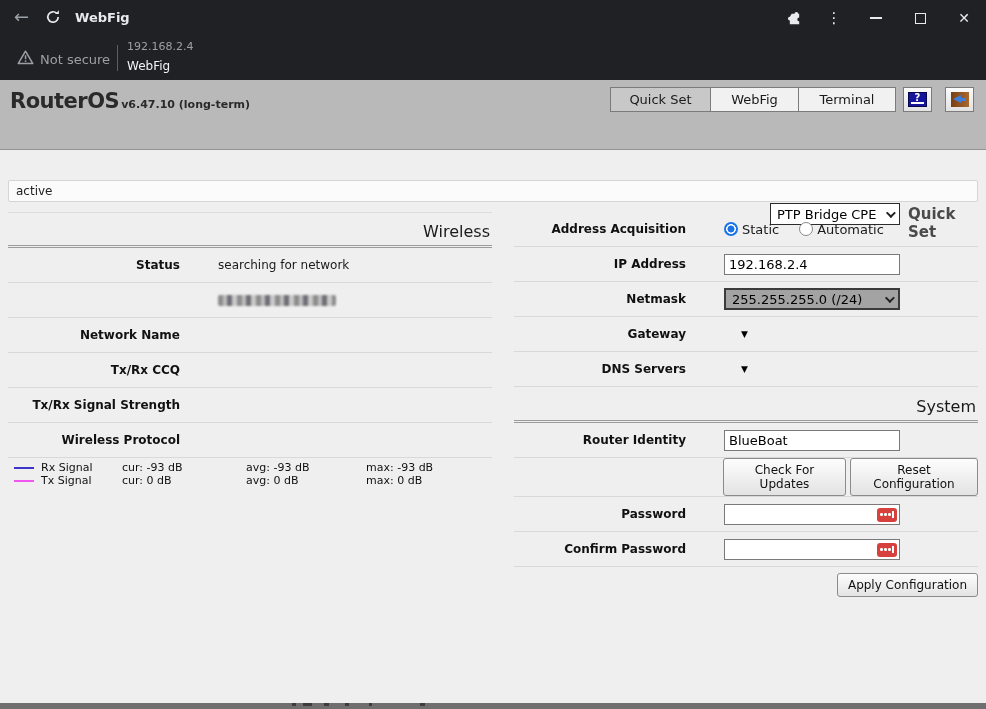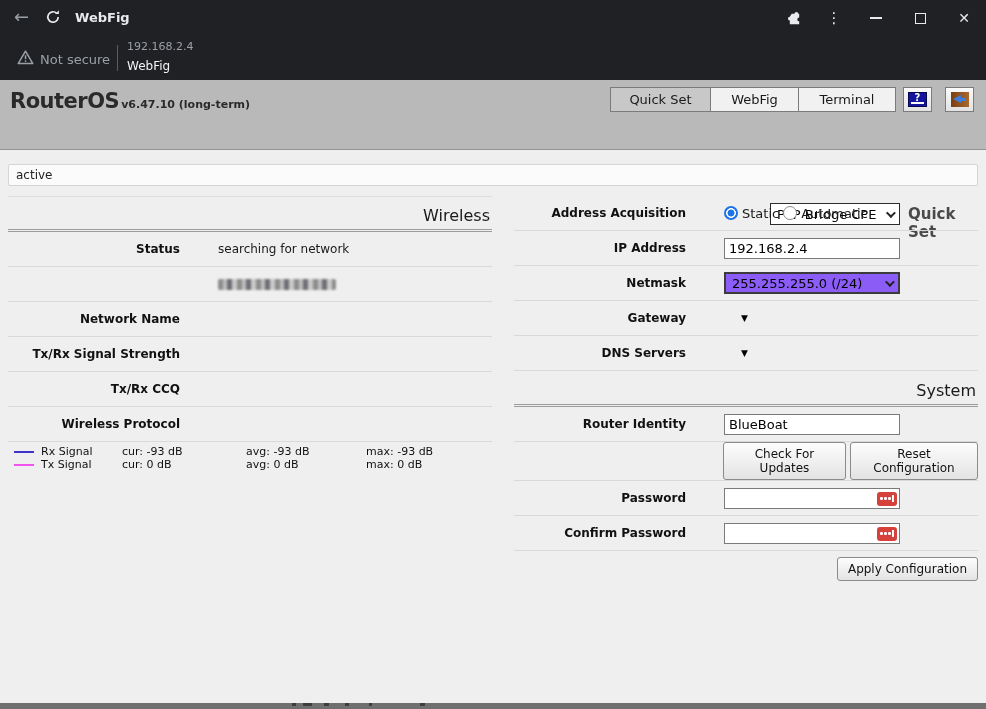--- a/index.html
+++ b/index.html
@@ -45,21 +45,21 @@
   .logout-glyph .arr { position:absolute; left:2px; top:3px; width:0; height:0;
                        border-top:4.5px solid transparent; border-bottom:4.5px solid transparent; border-right:8px solid #3f7fd9; }
   .logout-glyph .stem { position:absolute; left:10px; top:6px; width:5px; height:3px; background:#3f7fd9; }
   .mode-select { position:absolute; left:770px; top:123px; width:130px; height:22px; background:#fff;
                  border:1px solid #2c2c2c; display:flex; align-items:center; padding:0 6px; font-size:13px; color:#000; }
   .mode-select .chev { margin-left:auto; width:7px; height:7px; border-right:2px solid #222; border-bottom:2px solid #222;
                        transform:rotate(45deg) translateY(-2px); }
   .page-title { position:absolute; left:908px; top:125px; font-size:15px; font-weight:bold; color:#4a4a4a; }
 
   
-  .content { position:absolute; left:0; top:150px; width:986px; padding:14px 8px 0; }
+  .content { position:absolute; left:0; top:150px; width:986px; padding:30px 8px 0; }
   .active-bar { height:22px; background:#fbfbfb; border:1px solid #d5d5d5; border-radius:2px;
                 display:flex; align-items:center; padding:0 7px; font-size:12px; color:#222; margin-bottom:10px; }
   .cols { display:flex; }
   .col-left  { width:484px; }
   .col-gap { width:22px; }
   .col-right { width:464px; }
 
   .sec-header { height:36px; display:flex; align-items:flex-end; justify-content:flex-end;
                 font-size:16px; color:#1a1a1a; padding:0 2px 4px 0;
                 border-top:1px solid #dcdcdc; border-bottom:3px double #9c9c9c; }
@@ -67,27 +67,27 @@
   .flabel { width:172px; text-align:right; font-size:12px; font-weight:bold; color:#111; flex:none; }
   .fctrl { margin-left:38px; font-size:12px; color:#1a1a1a; display:flex; align-items:center; }
 
   .blur-blob { height:11px; border-radius:2px; filter:blur(1.1px);
                background:repeating-linear-gradient(90deg,#8d8d8d 0 5px,#bdbdbd 5px 9px,#6f6f77 9px 14px,#c9c9c9 14px 19px); }
   .blob-label { width:52px; margin-left:auto; }
   .blob-value { width:118px; }
 
   .tinput { width:176px; height:21px; border:1px solid #7a7a7a; background:#fff; font-size:13px;
             font-family:"DejaVu Sans","Liberation Sans",sans-serif; padding:0 4px; color:#000; }
-  .sel-box { width:176px; height:22px; background:#8b5cf6; border:2px solid #3b3b3b; display:flex;
+  .sel-box { width:176px; height:22px; background:#a3a3a3; border:2px solid #3b3b3b; display:flex;
              align-items:center; padding:0 6px; font-size:13px; color:#000; }
   .sel-box .chev { margin-left:auto; width:7px; height:7px; border-right:2px solid #222; border-bottom:2px solid #222;
                    transform:rotate(45deg) translateY(-2px); }
   .btn { background:linear-gradient(#fdfdfd,#e3e3e3); border:1px solid #8b8b8b; border-radius:3px;
          font-size:12px; color:#111; padding:4px 10px; font-family:inherit; }
-  .radio-group { display:flex; gap:4px; font-size:13px; }
+  .radio-group { display:flex; gap:20px; font-size:13px; }
   .radio-opt { display:flex; align-items:center; gap:4px; }
   .radio { width:14px; height:14px; border-radius:50%; border:1px solid #8a8a8a; background:#fff; flex:none; }
   .radio.checked { border:none;
     background:radial-gradient(circle at 50% 50%, #1a73e8 0 3.2px, #ffffff 3.8px 4.6px, #1a73e8 5.2px 7px); }
   .tri-down { font-size:9px; color:#000; margin-left:17px; }
 
   
   .chart { position:relative; margin-top:6px; width:482px; height:102px; background:#fff; border:1px solid #7e7e7e; }
   .gl-h { position:absolute; left:0; right:0; height:1px; background:#9c9c9c; }
   .gl-v { position:absolute; top:0; bottom:0; width:1px; background:#9c9c9c; }
@@ -215,25 +215,25 @@
         <div class="fctrl">
             <span class="blur-blob blob-value"></span>
           </div>
       </div>
 
       <div class="frow">
         <div class="flabel">Network Name</div>
         <div class="fctrl"></div>
       </div>
       <div class="frow">
+        <div class="flabel">Tx/Rx CCQ</div>
+        <div class="fctrl"></div>
+      </div>
+      <div class="frow">
         <div class="flabel">Tx/Rx Signal Strength</div>
-        <div class="fctrl"></div>
-      </div>
-      <div class="frow">
-        <div class="flabel">Tx/Rx CCQ</div>
         <div class="fctrl"></div>
       </div>
       <div class="frow">
         <div class="flabel">Wireless Protocol</div>
         <div class="fctrl"></div>
       </div>
 
 
       <div class="legend">
         <div class="leg-row">

